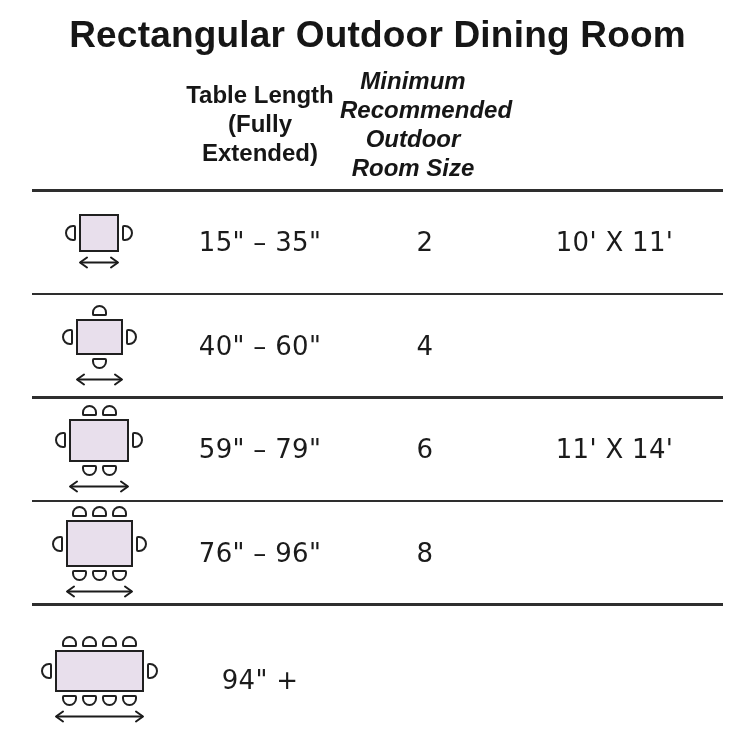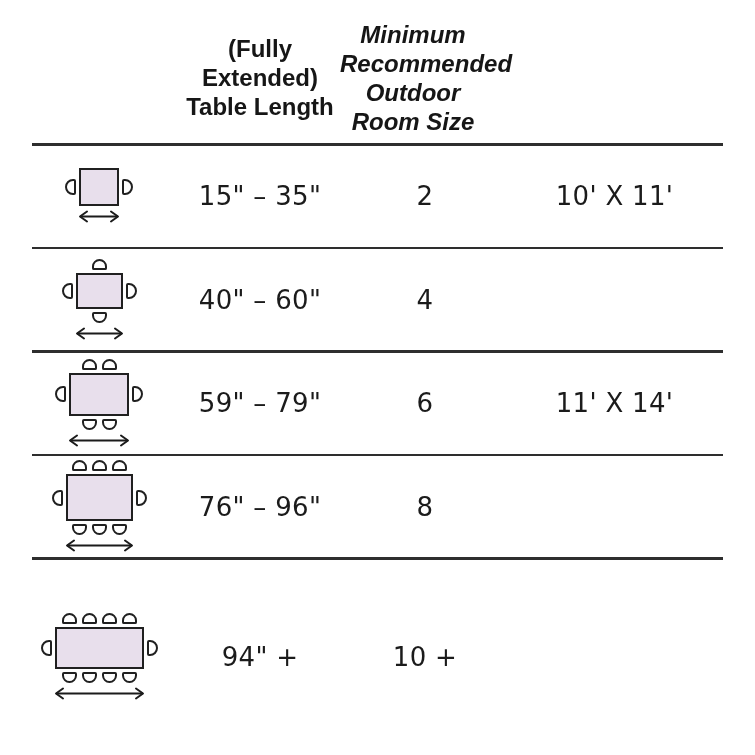--- a/index.html
+++ b/index.html
@@ -71,27 +71,28 @@
   .chair.l { width: 11px; height: 16px; border-radius: 8px 2px 2px 8px; }
   .chair.r { width: 11px; height: 16px; border-radius: 2px 8px 8px 2px; }
   .arrow { position: absolute; }
 </style>
 </head>
 <body>
 
 <div class="page">
 
   <div class="title-block">
+    <div class="title-line">Rectangular Outdoor Dining Room</div>
   </div>
 
   <div class="col-headers">
     <div class="col-header"></div>
     <div class="col-header">
+      <span class="hline">Table Length</span>
       <span class="hline">(Fully Extended)</span>
-      <span class="hline">Table Length</span>
     </div>
     <div class="col-header space-col">
       <span class="hline">Minimum</span>
       <span class="hline">Recommended</span>
       <span class="hline">Outdoor</span>
       <span class="hline">Room Size</span>
     </div>
   </div>
 
   <div class="divider"></div>
@@ -199,17 +200,16 @@
             <div class="chair l" style="left: 0px; top: 27px;"></div>
             <div class="chair r" style="left: 106px; top: 27px;"></div>
             <div class="arrow" style="left: 11px; top: 73px;"><svg width="95" height="15" viewBox="0 0 95 15">
                 <path d="M4 7.5 H91" stroke="#1b1b1b" stroke-width="2" fill="none"></path>
                 <path d="M11 2.5 L4 7.5 L11 12.5" stroke="#1b1b1b" stroke-width="2" fill="none" stroke-linecap="round" stroke-linejoin="round"></path>
                 <path d="M84 2.5 L91 7.5 L84 12.5" stroke="#1b1b1b" stroke-width="2" fill="none" stroke-linecap="round" stroke-linejoin="round"></path>
               </svg></div>
           </div>
         </div>
       <div class="cell">94" +</div>
-      <div class="cell">10 +</div>
     </div>
 
   </div>
 </div>
 
 </body></html>

